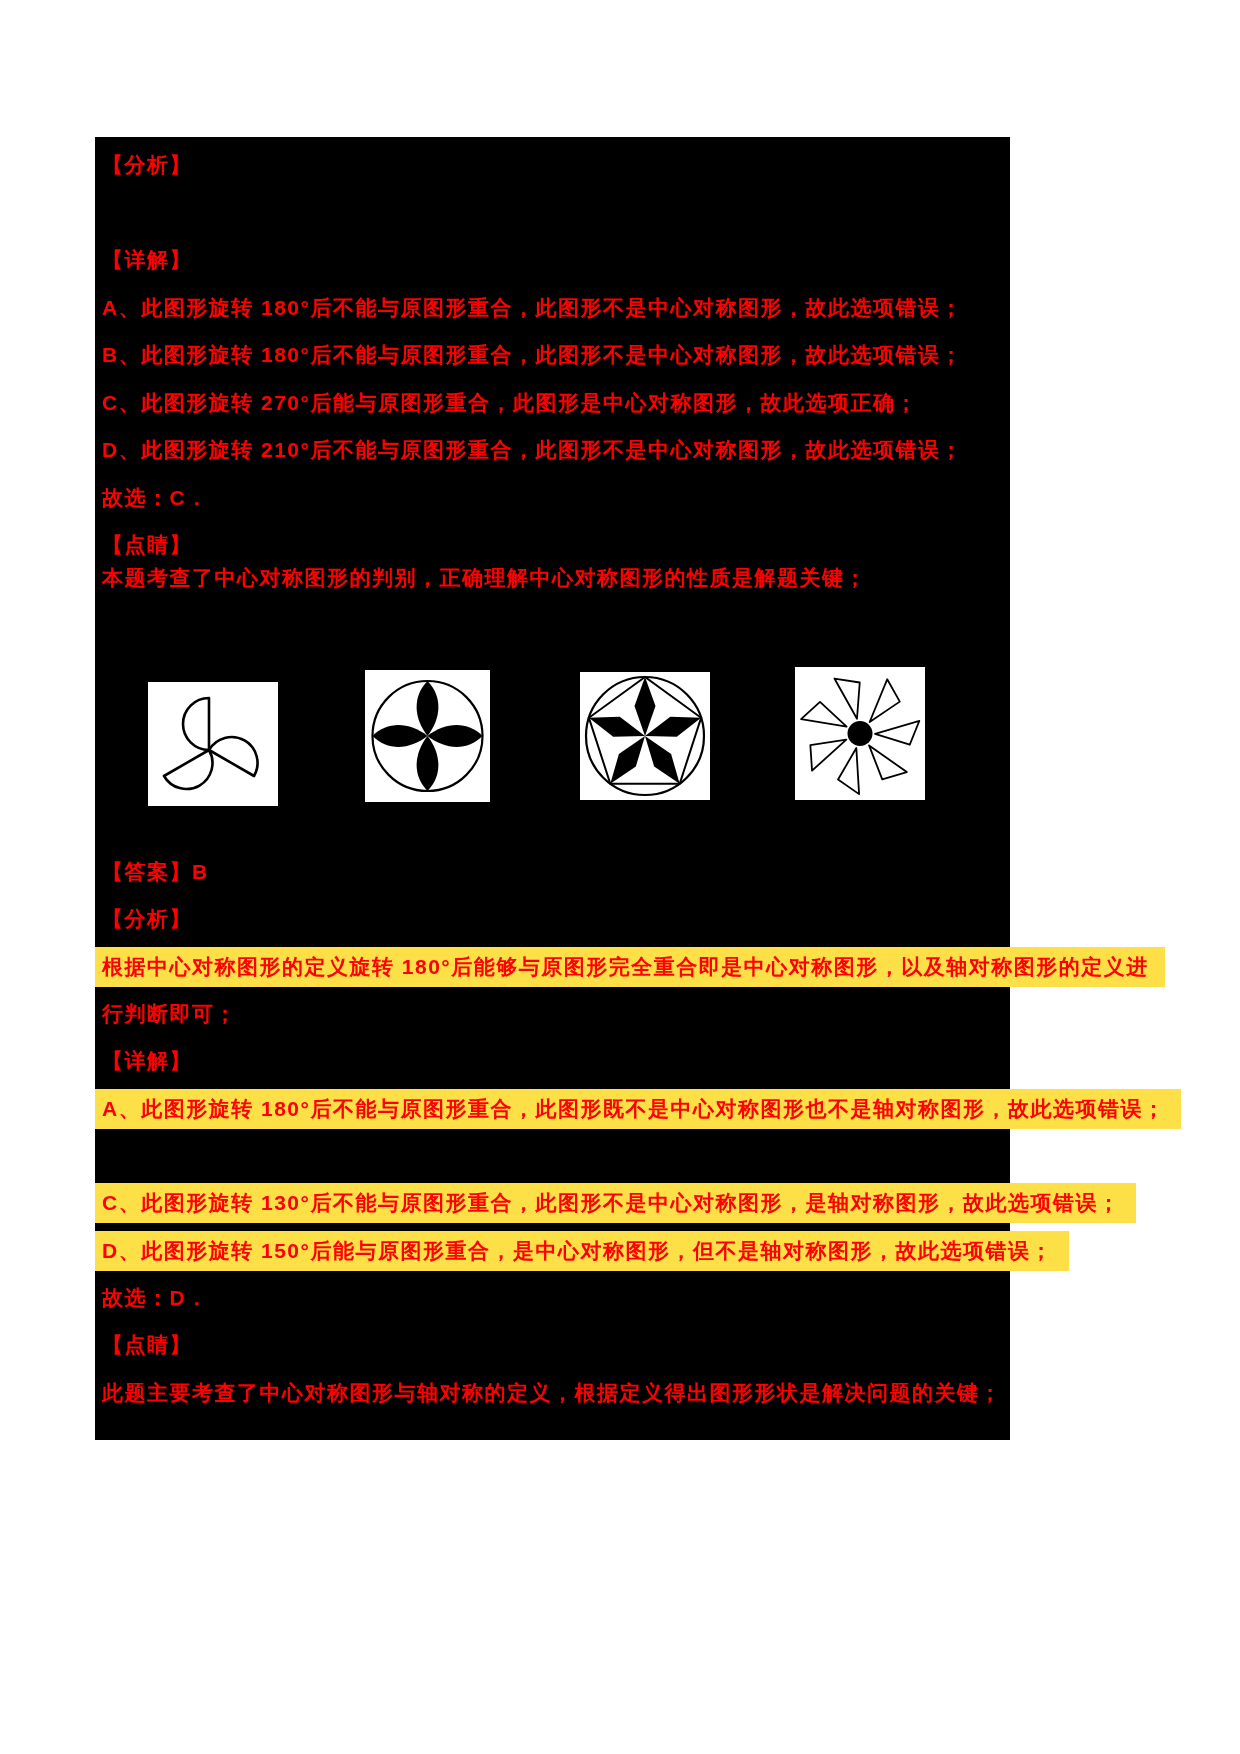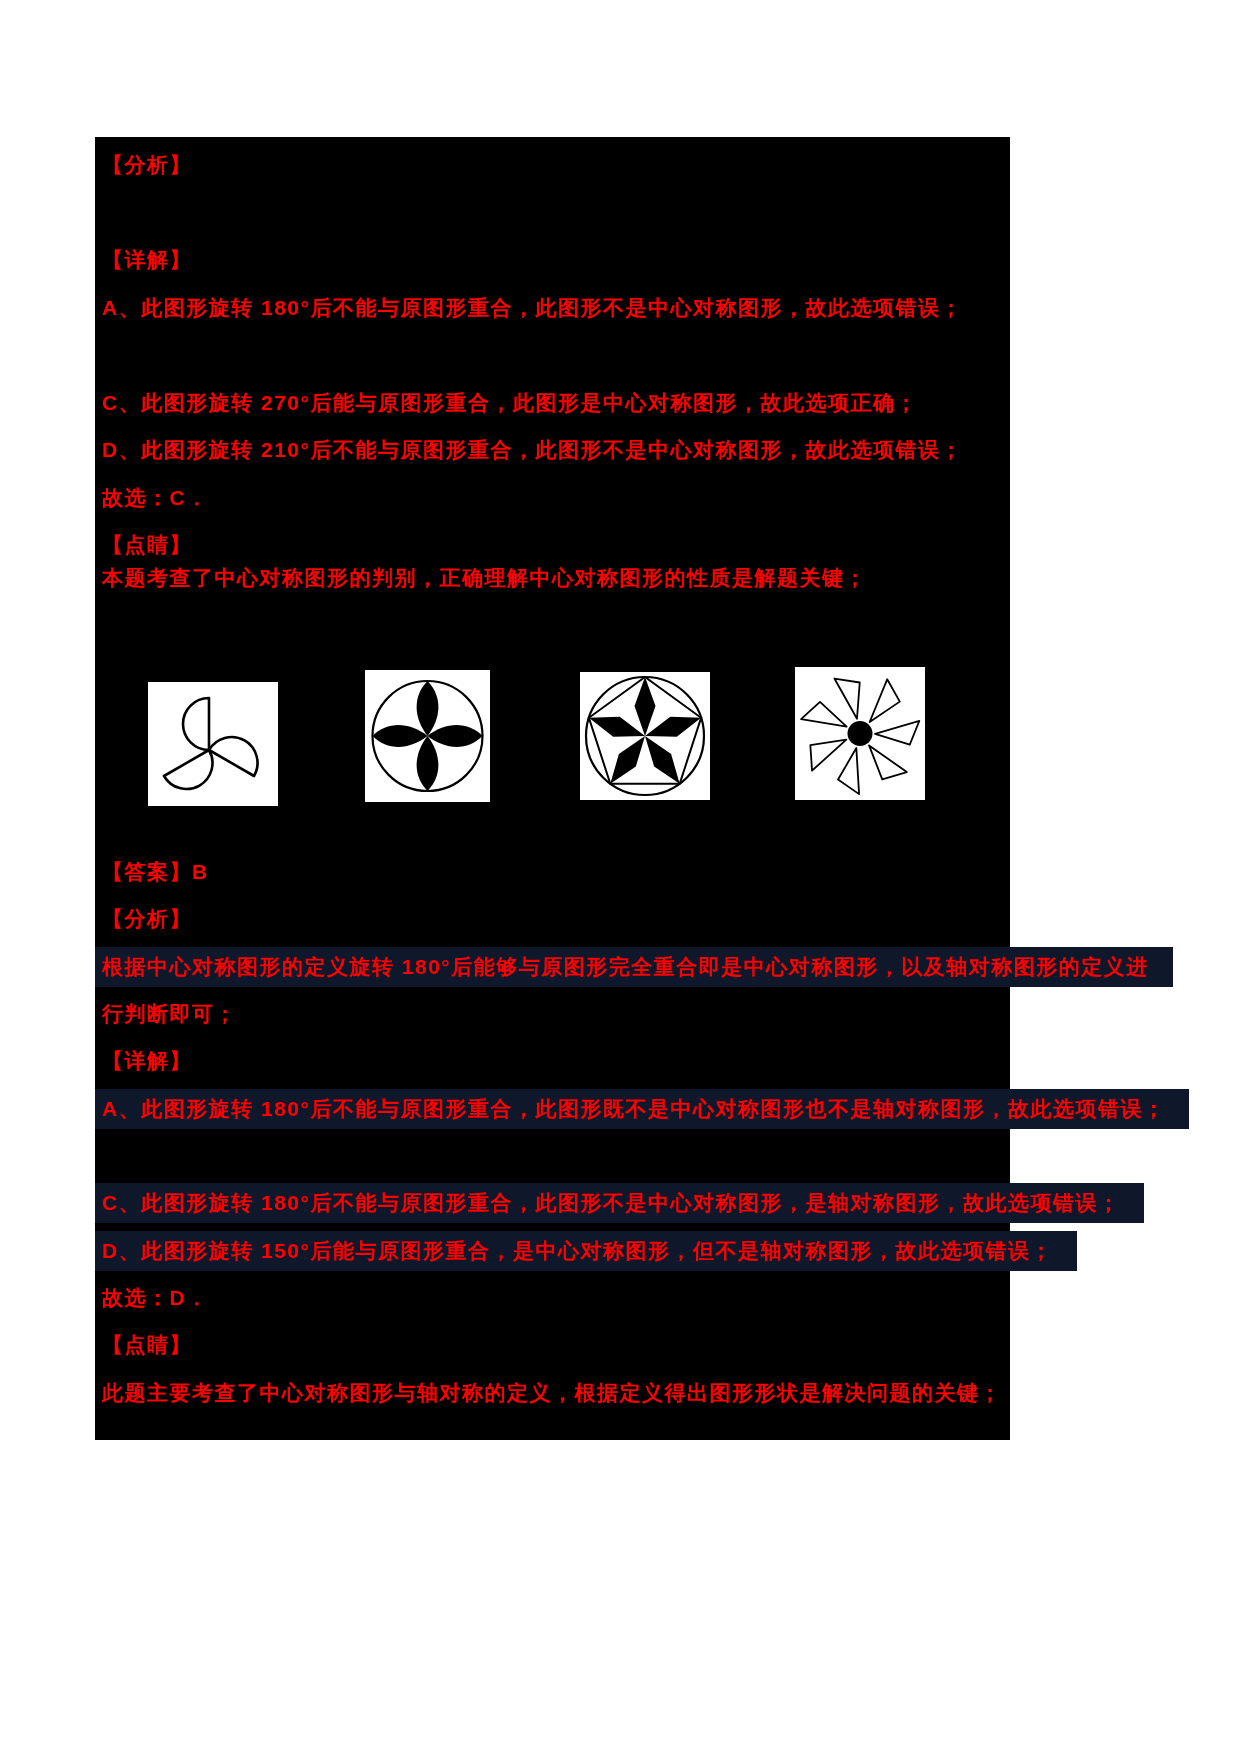--- a/index.html
+++ b/index.html
@@ -12,38 +12,39 @@
     position:absolute;left:95px;top:137px;width:915px;height:1303px;
     background:#000000;
     text-align:center;
   }
   .line{
     position:absolute;left:0;padding-left:7px;
     color:#ff0000;font-size:21px;font-weight:bold;
     letter-spacing:1.5px;line-height:30px;white-space:nowrap;
   }
   .line.wide{
-    background:#0f172a;
-    padding-top:5px;padding-bottom:5px;padding-right:24px;
+    background:#fde047;
+    padding-top:5px;padding-bottom:5px;padding-right:16px;
     margin-top:-5px;
   }
   .figure-box{
     position:absolute;background:#ffffff;
     display:flex;align-items:center;justify-content:center;
   }
   .figure-box svg{display:block;}
 </style>
 </head>
 <body>
 
 <div class="doc-block">
 
   <div class="line" style="top:13px">【分析】</div>
   <div class="line" style="top:108px">【详解】</div>
   <div class="line" style="top:156px">A、此图形旋转 180°后不能与原图形重合，此图形不是中心对称图形，故此选项错误；</div>
+  <div class="line" style="top:203px">B、此图形旋转 180°后不能与原图形重合，此图形不是中心对称图形，故此选项错误；</div>
   <div class="line" style="top:251px">C、此图形旋转 270°后能与原图形重合，此图形是中心对称图形，故此选项正确；</div>
   <div class="line" style="top:298px">D、此图形旋转 210°后不能与原图形重合，此图形不是中心对称图形，故此选项错误；</div>
   <div class="line" style="top:346px">故选：C．</div>
   <div class="line" style="top:393px">【点睛】</div>
   <div class="line" style="top:426px">本题考查了中心对称图形的判别，正确理解中心对称图形的性质是解题关键；</div>
 
   <div class="figure-box" style="left:53px;top:545px;width:130px;height:124px">
     <svg width="130" height="124" viewBox="-65 -62 130 124">
       <g transform="translate(-4,6)" fill="#ffffff" stroke="#000000" stroke-width="2.6" stroke-linejoin="round">
         <path d="M0 0 L0 -52 A26 26 0 0 0 0 0 Z"></path>
@@ -93,19 +94,19 @@
       <circle cx="0" cy="0" r="12.5" fill="#000000"></circle>
     </svg>
   </div>
 
   <div class="line" style="top:720px">【答案】B</div>
   <div class="line" style="top:767px">【分析】</div>
   <div class="line wide" style="top:815px">根据中心对称图形的定义旋转 180°后能够与原图形完全重合即是中心对称图形，以及轴对称图形的定义进</div>
   <div class="line" style="top:862px">行判断即可；</div>
   <div class="line" style="top:909px">【详解】</div>
   <div class="line wide" style="top:957px">A、此图形旋转 180°后不能与原图形重合，此图形既不是中心对称图形也不是轴对称图形，故此选项错误；</div>
-  <div class="line wide" style="top:1051px">C、此图形旋转 180°后不能与原图形重合，此图形不是中心对称图形，是轴对称图形，故此选项错误；</div>
+  <div class="line wide" style="top:1051px">C、此图形旋转 130°后不能与原图形重合，此图形不是中心对称图形，是轴对称图形，故此选项错误；</div>
   <div class="line wide" style="top:1099px">D、此图形旋转 150°后能与原图形重合，是中心对称图形，但不是轴对称图形，故此选项错误；</div>
   <div class="line" style="top:1146px">故选：D．</div>
   <div class="line" style="top:1193px">【点睛】</div>
   <div class="line" style="top:1241px">此题主要考查了中心对称图形与轴对称的定义，根据定义得出图形形状是解决问题的关键；</div>
 
 </div>
 
 </body></html>

